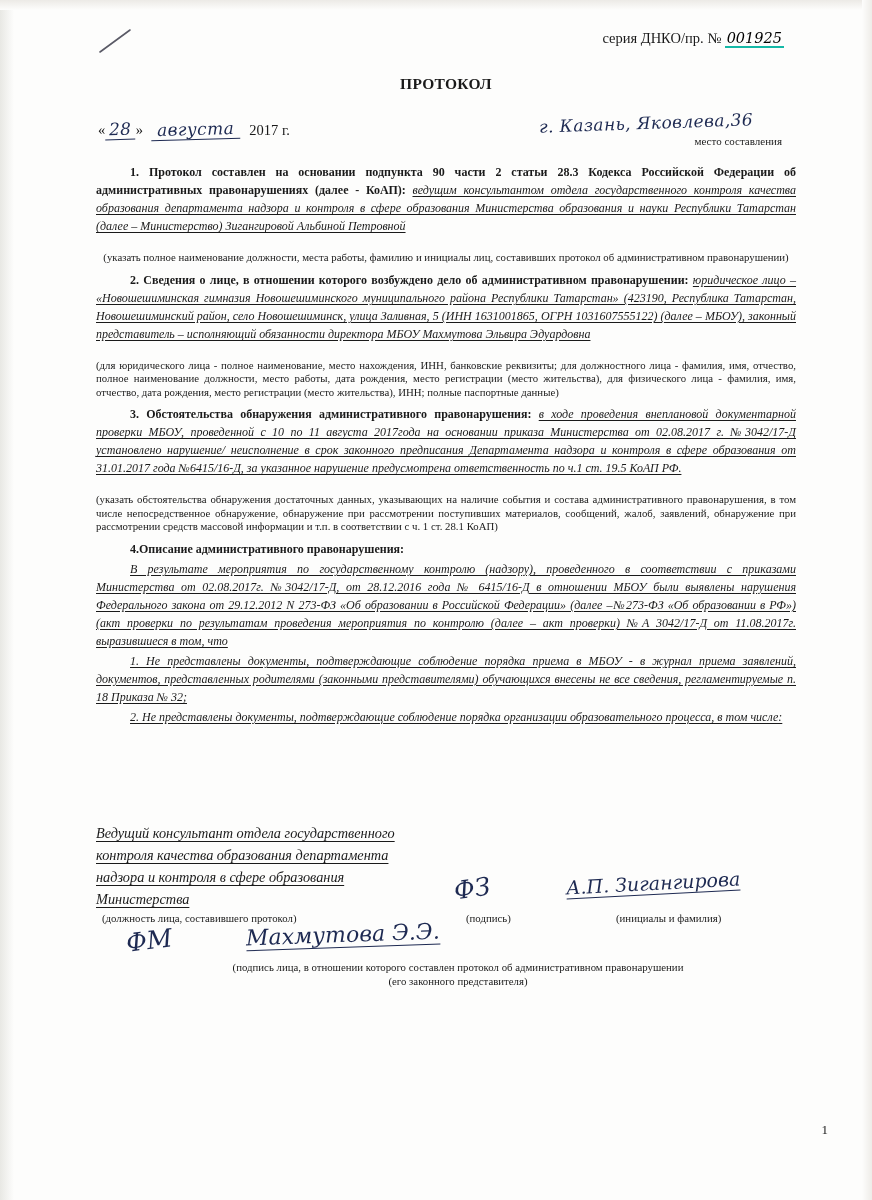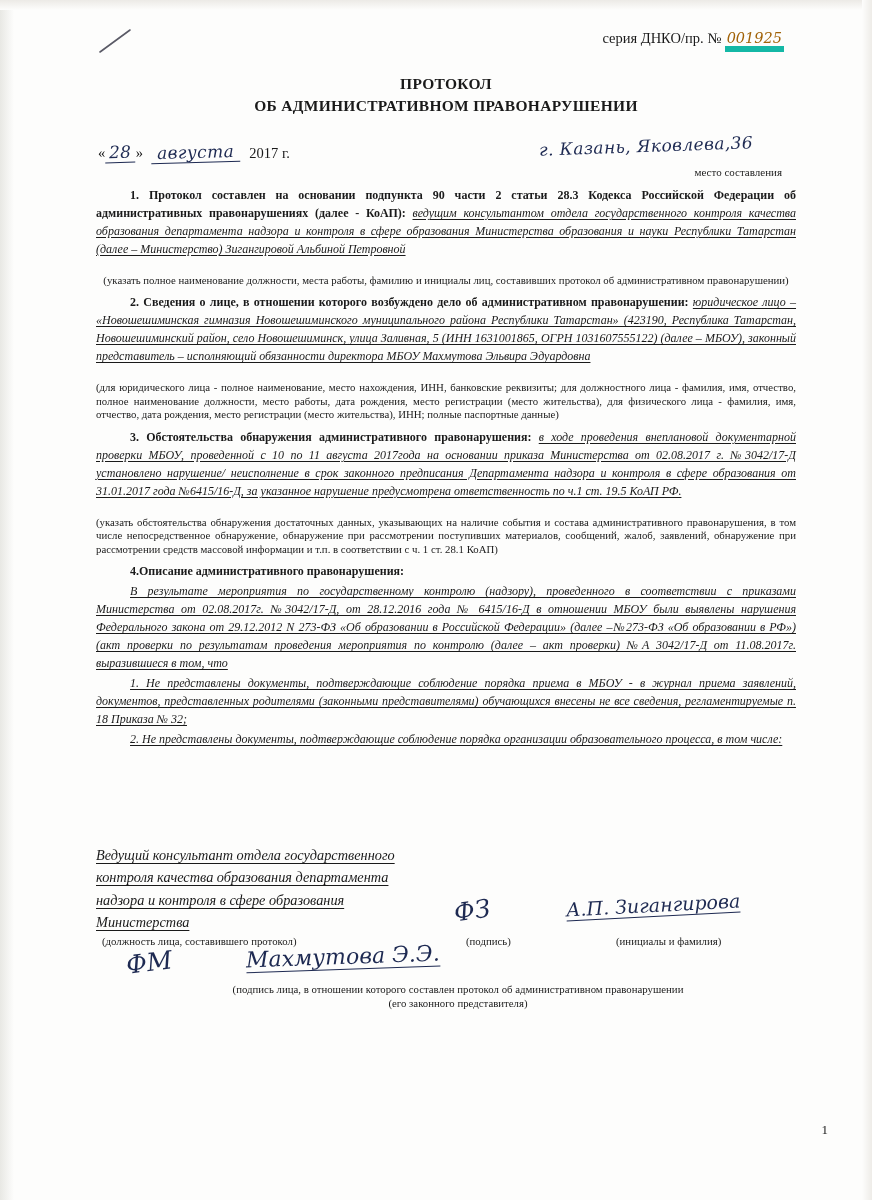--- a/index.html
+++ b/index.html
@@ -51,22 +51,22 @@
   }
   .series-line {
     text-align: right;
     font-size: 14.5px;
     margin-bottom: 26px;
     padding-right: 12px;
   }
   .series-line .num {
     font-family: "DejaVu Serif", serif;
     font-style: italic;
-    color: #a16207;
-    border-bottom: 6px solid #14b8a6;
+    color: #000000;
+    border-bottom: 2px solid #14b8a6;
     padding: 0 2px;
   }
   .title {
     text-align: center;
     font-size: 15.5px;
     font-weight: bold;
     letter-spacing: 0.3px;
     line-height: 1.45;
     margin-bottom: 22px;
   }
@@ -103,21 +103,21 @@
   }
   .daterow .hw-place {
     font-size: 17px;
     display: inline-block;
     transform: rotate(-2deg);
   }
   .daterow .cap {
     display: block;
     font-size: 11px;
     color: #222;
-    margin-top: 10px;
+    margin-top: 2px;
     text-align: right;
     padding-right: 14px;
   }
   p.body {
     margin: 0 0 2px 0;
     font-size: 12px;
     line-height: 1.5;
     text-align: justify;
     text-justify: inter-word;
   }
@@ -245,21 +245,20 @@
 
   <div class="content">
 
     <div class="series-line">
       <span>серия ДНКО/пр. №</span>
       <span class="num">001925</span>
     </div>
 
     <div class="title">
       <div>ПРОТОКОЛ</div>
-      <div>ОБ АДМИНИСТРАТИВНОМ ПРАВОНАРУШЕНИИ</div>
     </div>
 
     <div class="daterow">
       <div class="left">
         <span>«</span><span class="handwrite hw-day">28</span><span>»</span>
         <span class="handwrite hw-month">августа</span>
         <span class="year">2017 г.</span>
       </div>
       <div class="right">
         <span class="handwrite hw-place">г. Казань, Яковлева,36</span>

